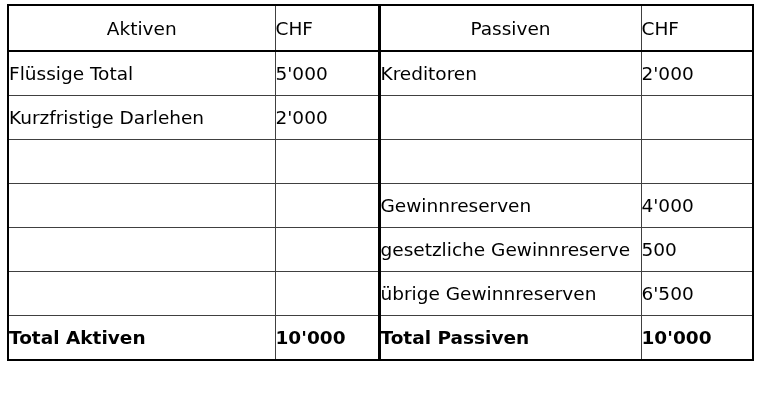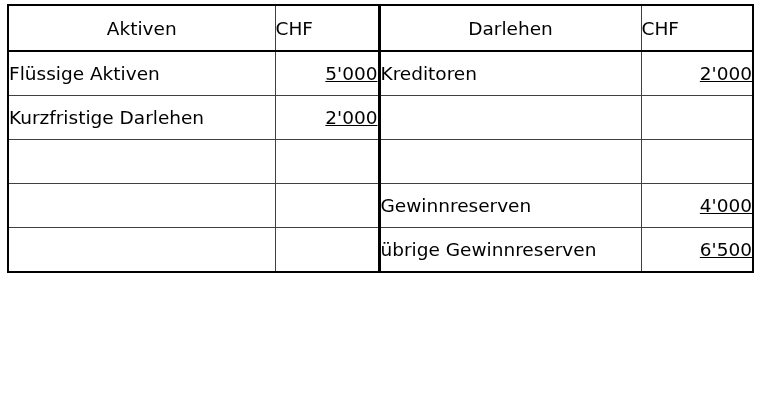--- a/index.html
+++ b/index.html
@@ -40,23 +40,21 @@
   }
   th.unit {
     text-align: left;
     padding-right: 26px;
   }
   td.label {
     text-align: left;
     padding-left: 8px;
   }
   td.value {
-    text-align: right;
     padding-right: 26px;
-    text-decoration: underline;
   }
   .mid {
     border-left: 3px solid #000000 !important;
   }
   tr.total td {
     font-weight: bold;
   }
 </style>
 </head>
 <body>
@@ -65,27 +63,27 @@
   <colgroup>
     <col style="width:267px">
     <col style="width:104px">
     <col style="width:262px">
     <col style="width:112px">
   </colgroup>
   <thead>
     <tr>
       <th class="section">Aktiven</th>
       <th class="unit">CHF</th>
-      <th class="section mid">Darlehen</th>
+      <th class="section mid">Passiven</th>
       <th class="unit">CHF</th>
     </tr>
   </thead>
   <tbody>
     <tr>
-      <td class="label">Flüssige Aktiven</td>
+      <td class="label">Flüssige Total</td>
       <td class="value">5'000</td>
       <td class="label mid">Kreditoren</td>
       <td class="value">2'000</td>
     </tr>
     <tr>
       <td class="label">Kurzfristige Darlehen</td>
       <td class="value">2'000</td>
       <td class="label mid"></td>
       <td class="value"></td>
     </tr>
@@ -97,17 +95,29 @@
     </tr>
     <tr>
       <td class="label"></td>
       <td class="value"></td>
       <td class="label mid">Gewinnreserven</td>
       <td class="value">4'000</td>
     </tr>
     <tr>
       <td class="label"></td>
       <td class="value"></td>
+      <td class="label mid">gesetzliche Gewinnreserve</td>
+      <td class="value">500</td>
+    </tr>
+    <tr>
+      <td class="label"></td>
+      <td class="value"></td>
       <td class="label mid">übrige Gewinnreserven</td>
       <td class="value">6'500</td>
+    </tr>
+    <tr class="total">
+      <td class="label">Total Aktiven</td>
+      <td class="value">10'000</td>
+      <td class="label mid">Total Passiven</td>
+      <td class="value">10'000</td>
     </tr>
   </tbody>
 </table>
 
 </body></html>

